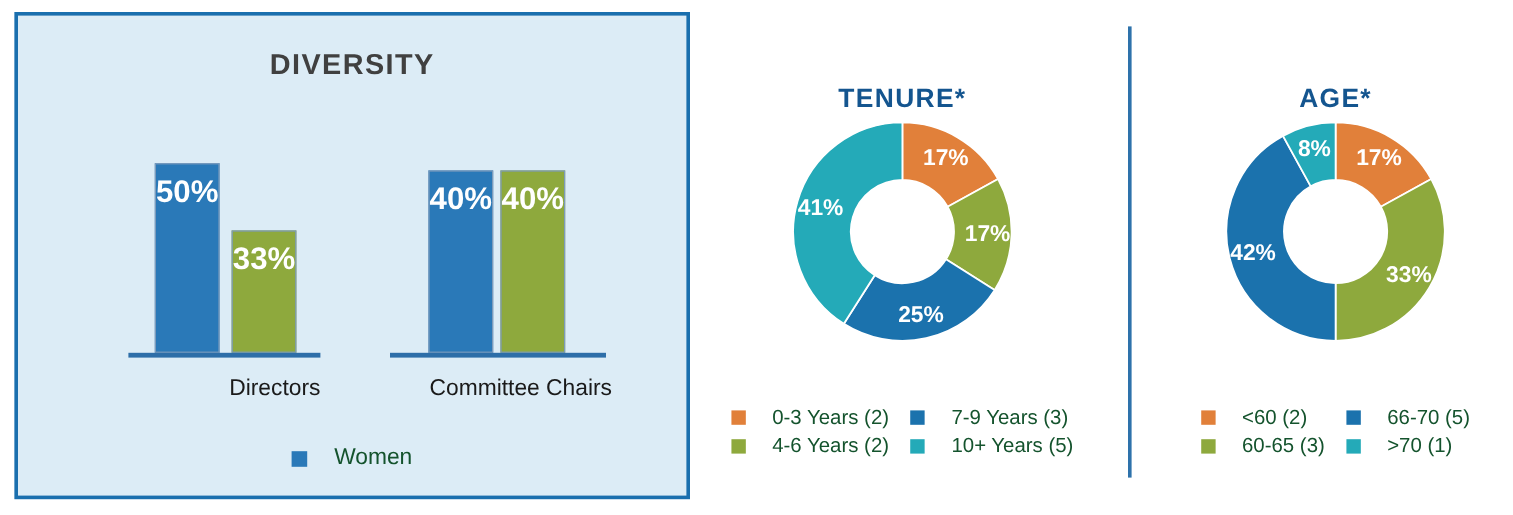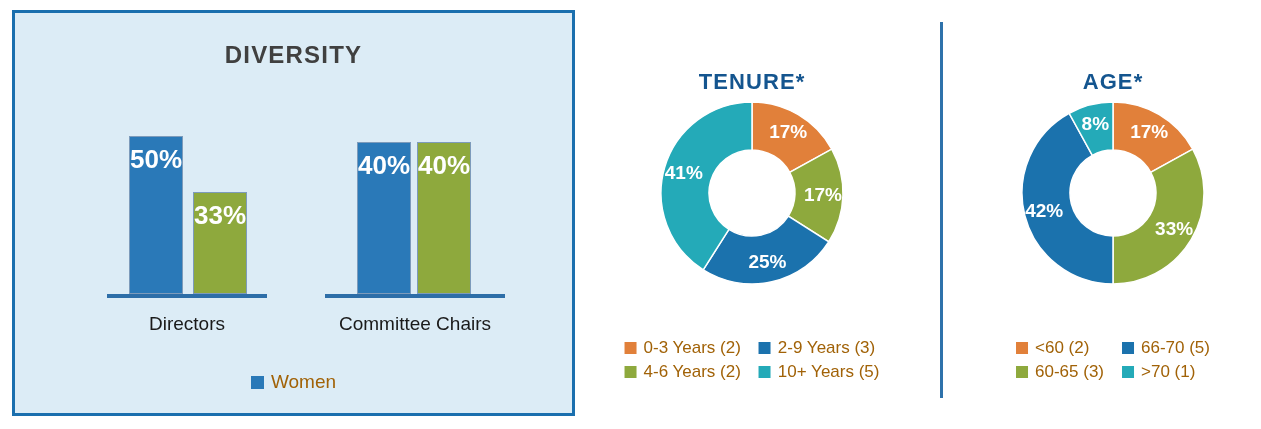--- a/index.html
+++ b/index.html
@@ -76,42 +76,42 @@
   }
 
   #bar-dir-women  { left: 22px;  height: 158px; }
   #bar-dir-div    { left: 86px;  height: 102px; }
   #bar-cc-women   { left: 32px;  height: 152px; }
   #bar-cc-div     { left: 92px;  height: 152px; }
 
   .cat-label {
     position: absolute;
     top: 300px;
-    text-align: center;
+    text-align: right;
     font-size: 19px;
     color: #1a1a1a;
   }
   #cat-directors { left: 92px; width: 160px; }
   #cat-chairs    { left: 305px; width: 190px; }
 
   #diversity-legend {
     position: absolute;
     left: 0; top: 358px;
     width: 100%;
     display: flex;
     justify-content: center;
     align-items: center;
     gap: 22px;
   }
   .legend-item {
     display: flex;
     align-items: center;
-    gap: 7px;
+    gap: 22px;
     font-size: 19px;
-    color: #a16207;
+    color: #14532d;
     white-space: nowrap;
   }
   .swatch {
     width: 13px; height: 13px;
     display: inline-block;
     flex: none;
   }
 
   
   .donut-panel {
@@ -228,21 +228,21 @@
           <text class="slice-label" x="24.819148316937046" y="74.19163147121472">41%</text>
         </svg>
     </div>
     <div class="donut-legend" id="tenure-legend">
         <div class="legend-item">
           <span class="swatch" style="background: rgb(225, 128, 58);"></span>
           <span>0-3 Years (2)</span>
         </div>
         <div class="legend-item">
           <span class="swatch" style="background: rgb(27, 114, 173);"></span>
-          <span>2-9 Years (3)</span>
+          <span>7-9 Years (3)</span>
         </div>
         <div class="legend-item">
           <span class="swatch" style="background: rgb(142, 169, 61);"></span>
           <span>4-6 Years (2)</span>
         </div>
         <div class="legend-item">
           <span class="swatch" style="background: rgb(36, 170, 184);"></span>
           <span>10+ Years (5)</span>
         </div>
       </div>

